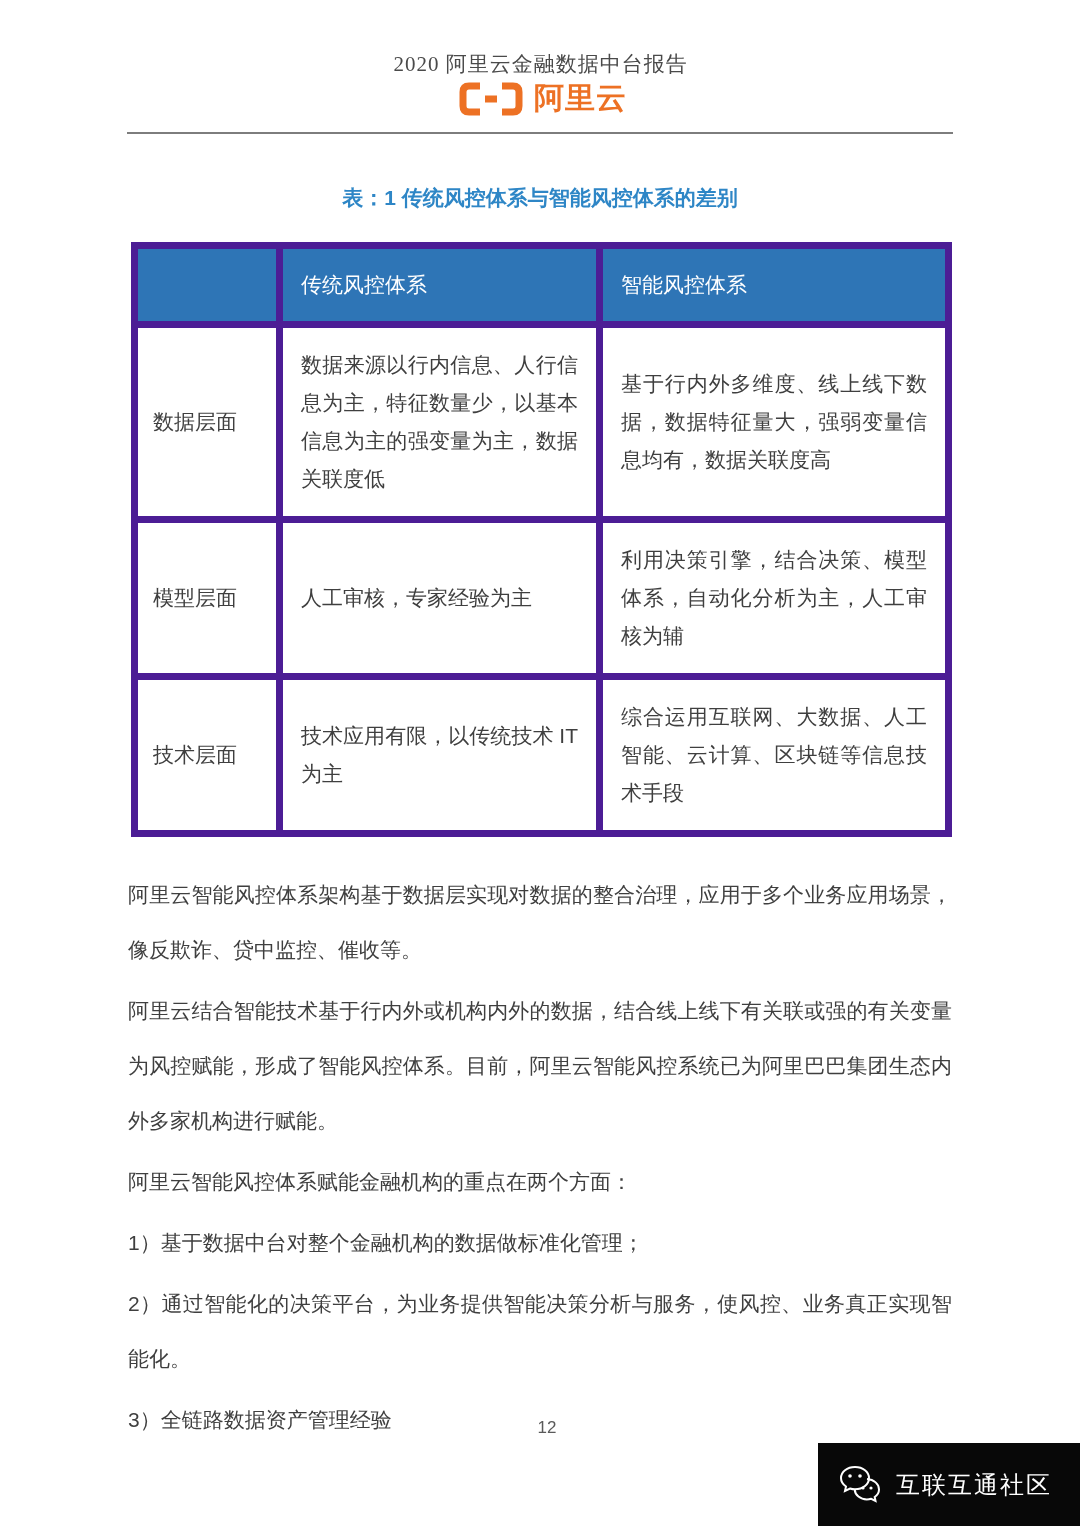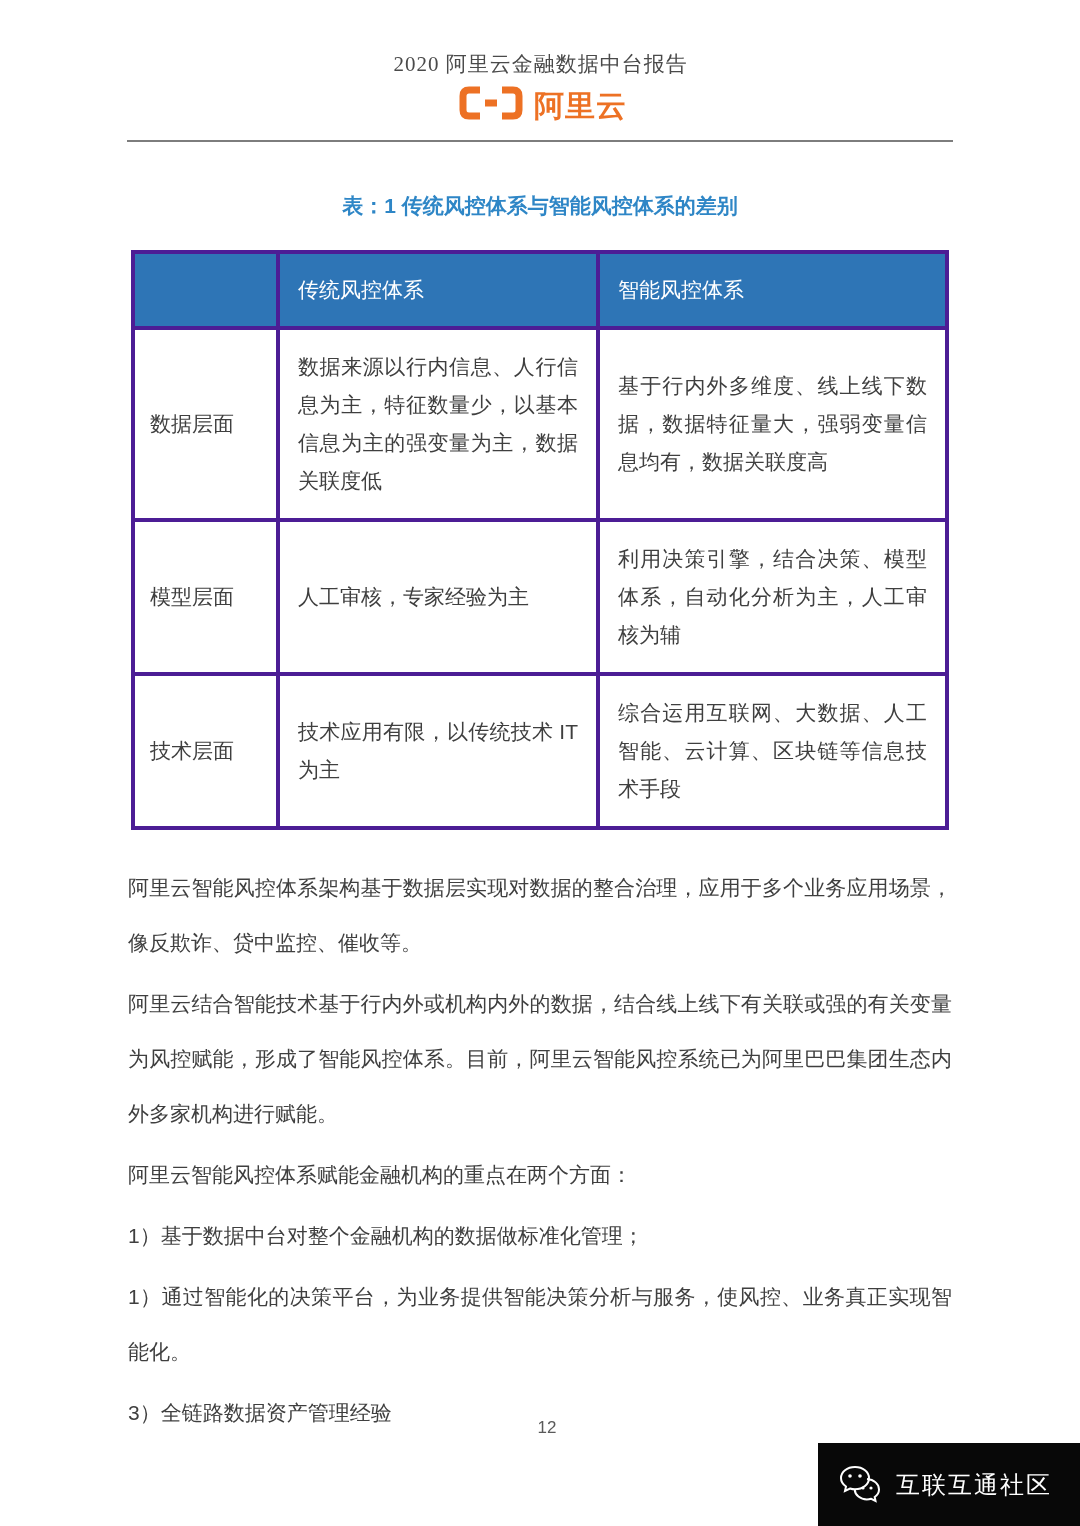--- a/index.html
+++ b/index.html
@@ -18,38 +18,38 @@
     display: flex; justify-content: space-between; align-items: center;
     padding: 50px 127px 0 128px;
     flex-direction: column;
   }
   .hdr-title {
     font-family: "Liberation Serif", serif;
     font-size: 21px; color: #4a4a4a; letter-spacing: 1px;
   }
   .hdr-logo { display: flex; align-items: center; gap: 6px; }
   .hdr-logo svg { display: block; }
-  .hdr-logo-text { font-size: 30px; font-weight: 700; color: #ed7124; letter-spacing: 1px; margin-top: 8px; }
+  .hdr-logo-text { font-size: 30px; font-weight: 700; color: #ed7124; letter-spacing: 1px; }
   .hdr-rule { margin: 13px 127px 0 127px; border-top: 2px solid #7d7d7d; height: 0; }
 
   
   .main { padding: 0 128px; }
   .tbl-caption {
     margin: 50px 0 0 0;
     text-align: center;
     color: #2e86c6; font-size: 21px; font-weight: 700;
   }
   table.cmp {
     border-collapse: collapse; table-layout: fixed;
     width: 814px; margin: 30px 0 0 3px;
   }
   table.cmp col.c1 { width: 145px; }
   table.cmp col.c2 { width: 320px; }
   table.cmp col.c3 { width: 349px; }
-  table.cmp th, table.cmp td { border: 4px solid #4c1d95; }
+  table.cmp th, table.cmp td { border: 7px solid #4c1d95; }
   table.cmp thead th {
     background: #2e75b6; color: #ffffff;
     font-weight: 400; font-size: 21px; text-align: left;
     height: 72px; vertical-align: middle; padding: 0 0 0 18px;
   }
   table.cmp tbody th {
     font-weight: 400; font-size: 21px; color: #3f3f3f;
     text-align: left; vertical-align: middle; padding: 0 6px 0 15px; font-family: Liberation Serif, serif;
   }
   table.cmp tbody td {
@@ -138,21 +138,21 @@
           <td>综合运用互联网、大数据、人工智能、云计算、区块链等信息技术手段</td>
         </tr>
       </tbody>
     </table>
 
     <div class="bodytext">
       <p>阿里云智能风控体系架构基于数据层实现对数据的整合治理，应用于多个业务应用场景，像反欺诈、贷中监控、催收等。</p>
       <p>阿里云结合智能技术基于行内外或机构内外的数据，结合线上线下有关联或强的有关变量为风控赋能，形成了智能风控体系。目前，阿里云智能风控系统已为阿里巴巴集团生态内外多家机构进行赋能。</p>
       <p class="nolast">阿里云智能风控体系赋能金融机构的重点在两个方面：</p>
       <p class="nolast">1）基于数据中台对整个金融机构的数据做标准化管理；</p>
-      <p>1）通过智能化的决策平台，为业务提供智能决策分析与服务，使风控、业务真正实现智能化。</p>
+      <p>2）通过智能化的决策平台，为业务提供智能决策分析与服务，使风控、业务真正实现智能化。</p>
       <p class="nolast">3）全链路数据资产管理经验</p>
     </div>
   </div>
 
   <div class="page-number">12</div>
 
   <div class="wm-badge">
     <span>
       <svg width="52" height="44" viewBox="0 0 52 44">
         <g fill="none" stroke="#ffffff" stroke-width="2">

